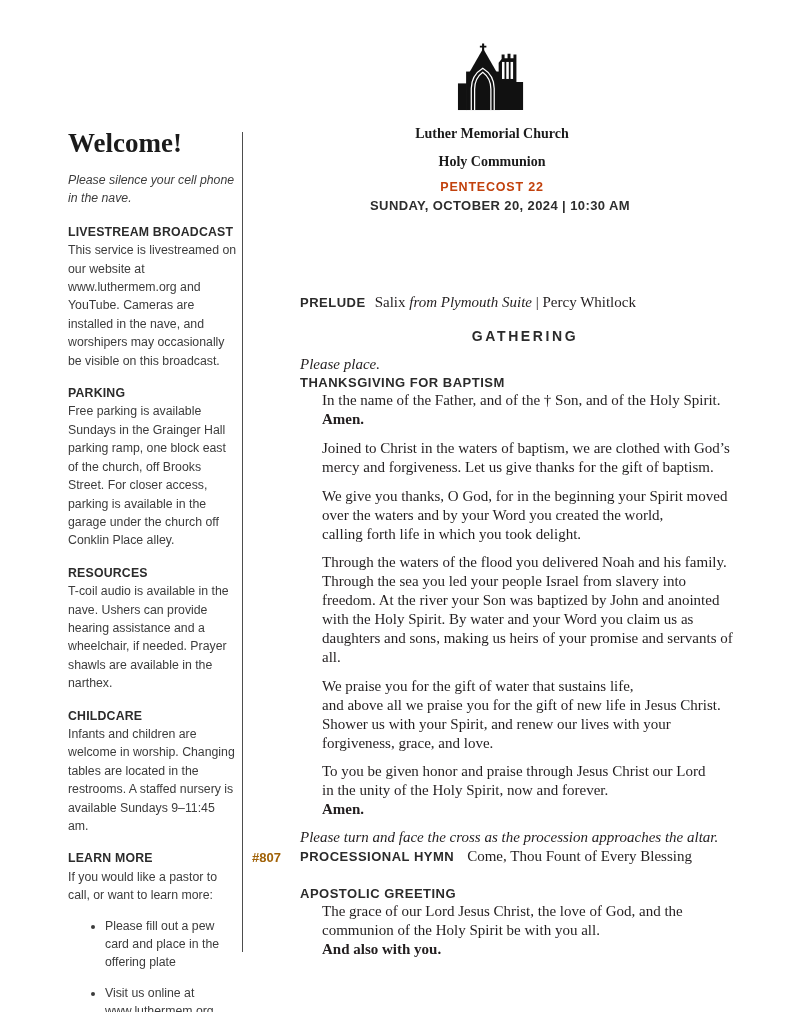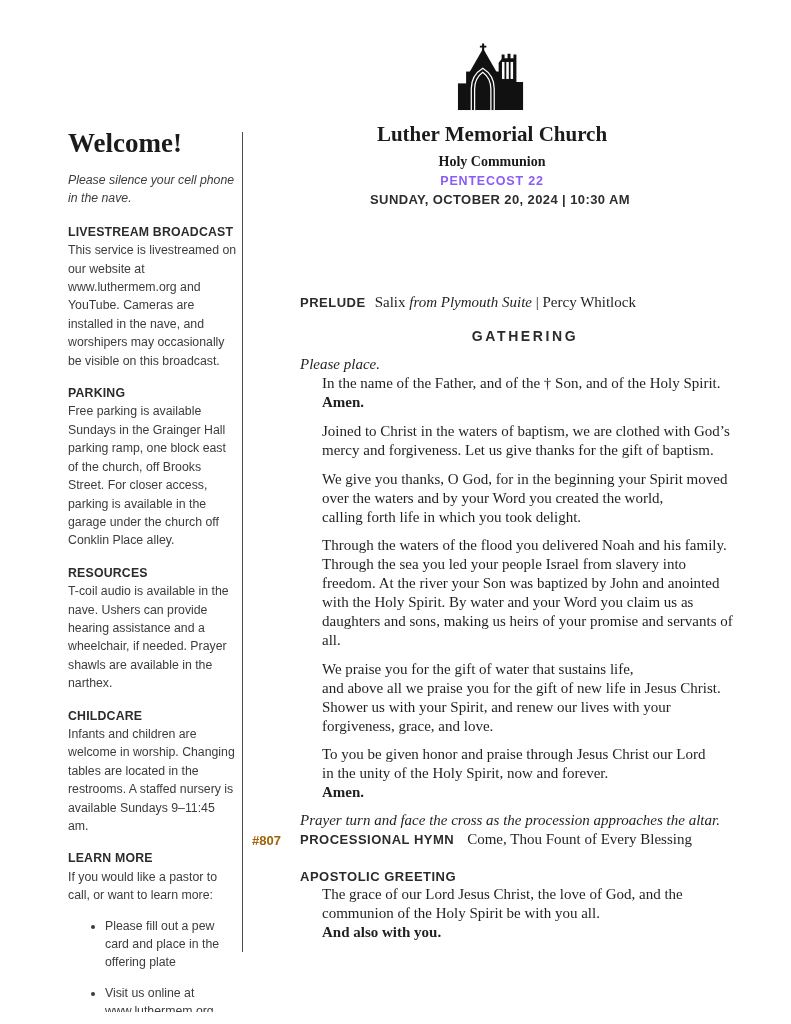--- a/index.html
+++ b/index.html
@@ -37,29 +37,29 @@
   }
 
   
   .masthead {
     position: absolute; left: 242px; top: 34px; width: 500px;
     text-align: center; color: #1b1b1b;
   }
   .church-icon { display: block; margin: 0 auto; }
   .church-name {
     font-family: "Liberation Serif", serif; font-weight: bold;
-    font-size: 21px; margin-top: 7px; line-height: 18px;
+    font-size: 14px; margin-top: 7px; line-height: 18px;
   }
   .service-title {
     font-family: "Liberation Serif", serif; font-weight: bold;
     font-size: 14px; margin-top: 7px; line-height: 24px;
   }
   .festival {
     font-weight: bold; font-size: 12.5px; letter-spacing: 0.8px;
-    color: #8b5cf6; line-height: 15px;
+    color: #c2410c; margin-top: 6px; line-height: 15px;
   }
   .datetime {
     font-weight: bold; font-size: 13px; letter-spacing: 0.4px;
     color: #2d2d2d; margin-top: 3px; line-height: 16px; padding-left: 16px;
   }
 
   
   .main {
     position: absolute; left: 300px; top: 293px; width: 450px;
     font-family: "Liberation Serif", serif; font-size: 15px;
@@ -169,37 +169,38 @@
       <span class="sans-label">PRELUDE</span><span class="prelude-piece">Salix</span>
       <span class="rubric">from Plymouth Suite</span>
       <span>|</span>
       <span>Percy Whitlock</span>
     </div>
 
     <div class="gathering">GATHERING</div>
 
     <div class="rubric mt9">Please place.</div>
 
+    <div class="sans-label section-heading">THANKSGIVING FOR BAPTISM</div>
 
     <div class="indent">
       <div>In the name of the Father, and of the † Son, and of the Holy Spirit.</div>
       <div class="response">Amen.</div>
     </div>
 
     <div class="indent mt10">Joined to Christ in the waters of baptism, we are clothed with God’s<br>mercy and forgiveness. Let us give thanks for the gift of baptism.</div>
     <div class="indent mt10">We give you thanks, O God, for in the beginning your Spirit moved<br>over the waters and by your Word you created the world,<br>calling forth life in which you took delight.</div>
     <div class="indent mt9">Through the waters of the flood you delivered Noah and his family.<br>Through the sea you led your people Israel from slavery into<br>freedom. At the river your Son was baptized by John and anointed<br>with the Holy Spirit. By water and your Word you claim us as<br>daughters and sons, making us heirs of your promise and servants of<br>all.</div>
     <div class="indent mt10">We praise you for the gift of water that sustains life,<br>and above all we praise you for the gift of new life in Jesus Christ.<br>Shower us with your Spirit, and renew our lives with your<br>forgiveness, grace, and love.</div>
 
     <div class="indent mt9">
       <div>To you be given honor and praise through Jesus Christ our Lord<br>in the unity of the Holy Spirit, now and forever.</div>
       <div class="response">Amen.</div>
     </div>
 
-    <div class="rubric mt9">Prayer turn and face the cross as the procession approaches the altar.</div>
+    <div class="rubric mt9">Please turn and face the cross as the procession approaches the altar.</div>
 
     <div class="hymn-line">
       <span class="hymn-number">#807</span>
       <span class="sans-label">PROCESSIONAL HYMN</span><span class="hymn-title">Come, Thou Fount of Every Blessing</span>
     </div>
 
     <div class="sans-label section-heading mt19">APOSTOLIC GREETING</div>
     <div class="indent">
       <div>The grace of our Lord Jesus Christ, the love of God, and the<br>communion of the Holy Spirit be with you all.</div>
       <div class="response">And also with you.</div>

